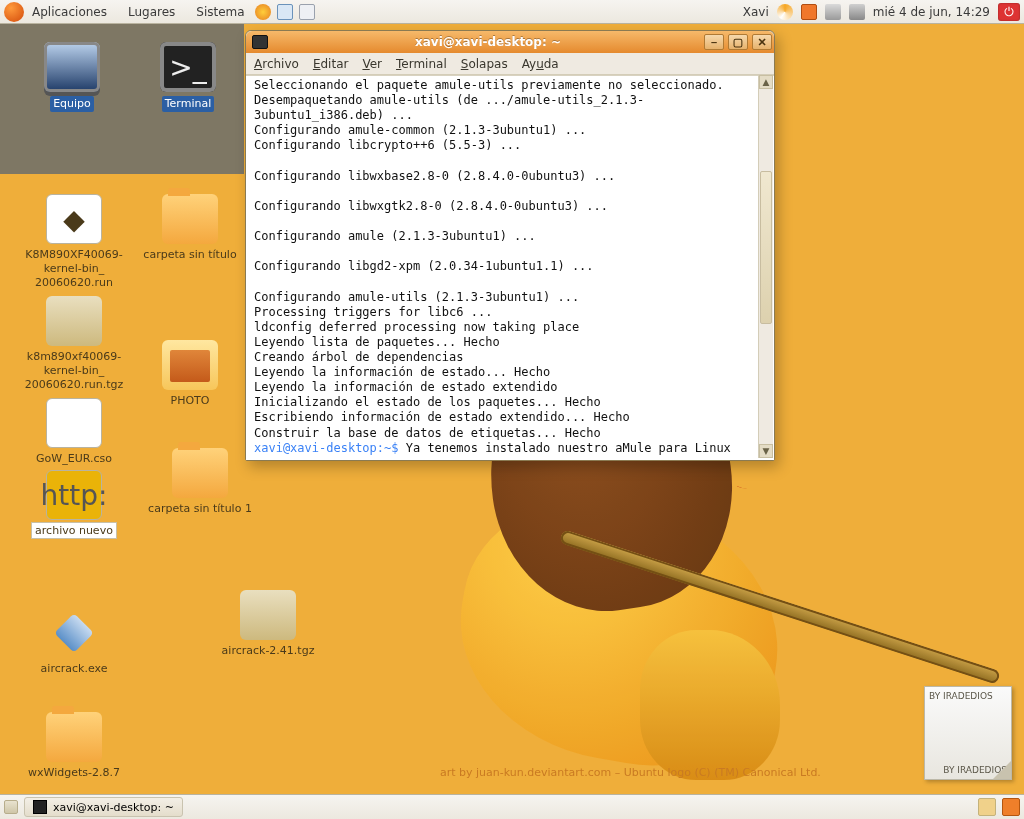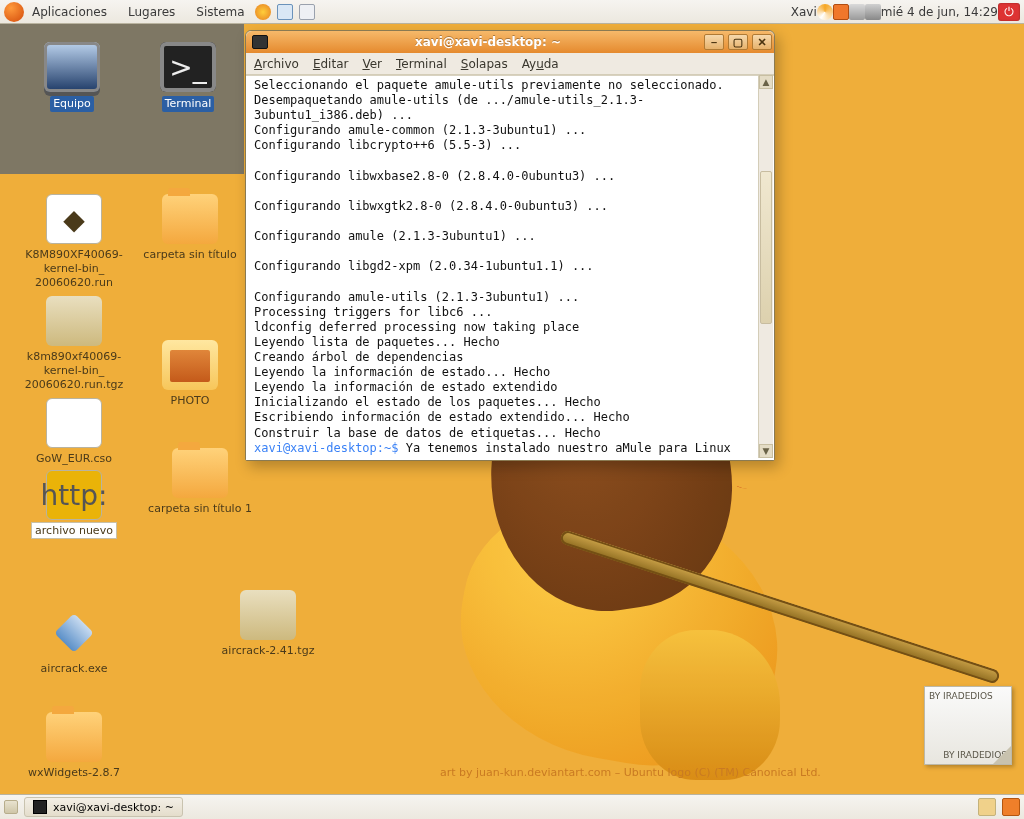--- a/index.html
+++ b/index.html
@@ -10,21 +10,21 @@
   .top-panel { position: absolute; top: 0; left: 0; right: 0; height: 24px;
     background: linear-gradient(to bottom, #f6f4f0 0%, #ece8df 100%);
     border-bottom: 1px solid #b9b39f; display: flex; align-items: center;
     color: #3a3a3a; }
   .top-panel .ubuntu-icon { width: 20px; height: 20px; margin: 0 4px; border-radius: 50%;
     background: radial-gradient(circle at 35% 30%, #ff9a3c, #d34a0a); display:inline-block; }
   .top-panel .menu-left { display:flex; gap:21px; padding-left:4px; }
   .top-panel .menu-left span { cursor:default; }
   .top-panel .tray-icons { display:flex; gap:6px; margin-left:10px; align-items:center; }
   .top-panel .spacer { flex:1; }
-  .top-panel .right { display:flex; align-items:center; padding-right:4px; }
+  .top-panel .right { display:flex; align-items:center; gap:8px; padding-right:4px; }
   .top-panel .power-btn { width:22px; height:18px; background:#d33; border-radius:3px;
     display:flex; align-items:center; justify-content:center; color:#fff; font-size:12px;
     box-shadow: inset 0 0 2px rgba(0,0,0,.4); }
   .tray-ico { width:16px; height:16px; display:inline-block; border-radius:2px; }
 
   
   .bottom-panel { position:absolute; left:0; right:0; bottom:0; height:25px;
     background: linear-gradient(to bottom, #f6f4f0, #ece8df);
     border-top:1px solid #b9b39f; display:flex; align-items:center; gap:6px; padding:0 4px; }
   .task-btn { height:20px; display:flex; align-items:center; gap:6px; padding:0 8px;
@@ -72,21 +72,21 @@
   .ico-folder { background:linear-gradient(#ffd27a,#f4a83e); border-radius:4px; position:relative; }
   .ico-folder:before { content:""; position:absolute; top:-6px; left:6px; width:22px; height:8px;
     background:#f4a83e; border-radius:3px 3px 0 0; }
   .ico-photo { background:linear-gradient(#ffe7a0,#f7c65a); position:relative; }
   .ico-photo:after { content:""; position:absolute; inset:10px 8px 8px 8px;
     background:linear-gradient(#e0863a,#c45a1a); border-radius:2px; }
   .ico-http { background:#eab308; border:1px solid #b9b39f; font-size:9px; color:#555; }
   .ico-dll { background:linear-gradient(#c8dbf0,#5a8fc8); transform:rotate(45deg) scale(.7); border-radius:6px; }
 
   
-  .sticky { position:absolute; right:12px; top:686px; width:88px; height:79px;
+  .sticky { position:absolute; right:12px; top:686px; width:88px; height:94px;
     background:linear-gradient(#fafafa,#e8e6df); border:1px solid #bcb8a8;
     box-shadow:2px 2px 4px rgba(0,0,0,.25); font-size:9px; padding:4px 4px;
     display:flex; flex-direction:column; justify-content:space-between;
     color:#5a5648;gap:14px; }
   .sticky .corner { position:absolute; right:0; bottom:0; width:0; height:0;
     border-left:18px solid transparent; border-bottom:18px solid #c8c2ae; }
 
   
   .term-window { position:absolute; left:245px; top:30px; width:530px;
     background:#efeae1; border:1px solid #8a7a52; border-radius:6px 6px 2px 2px;

